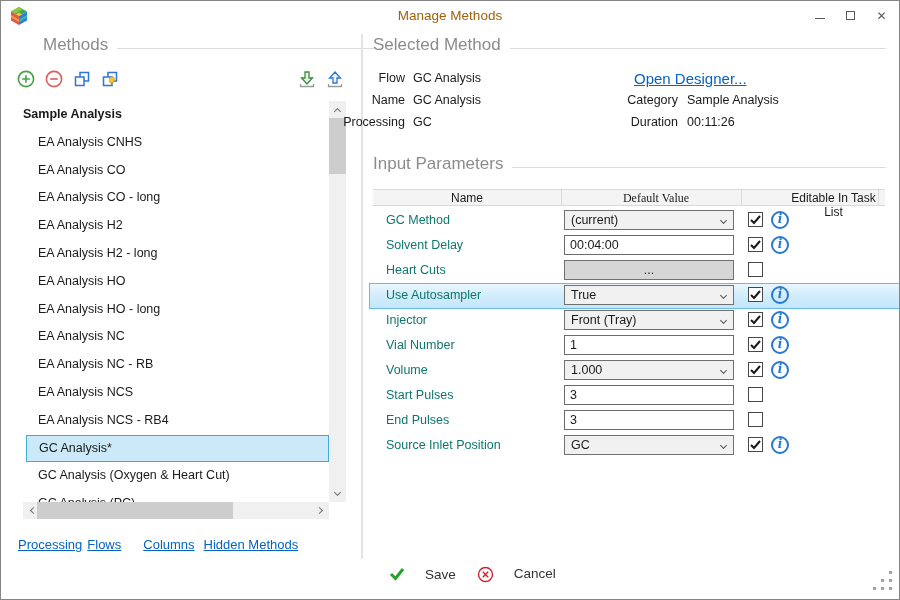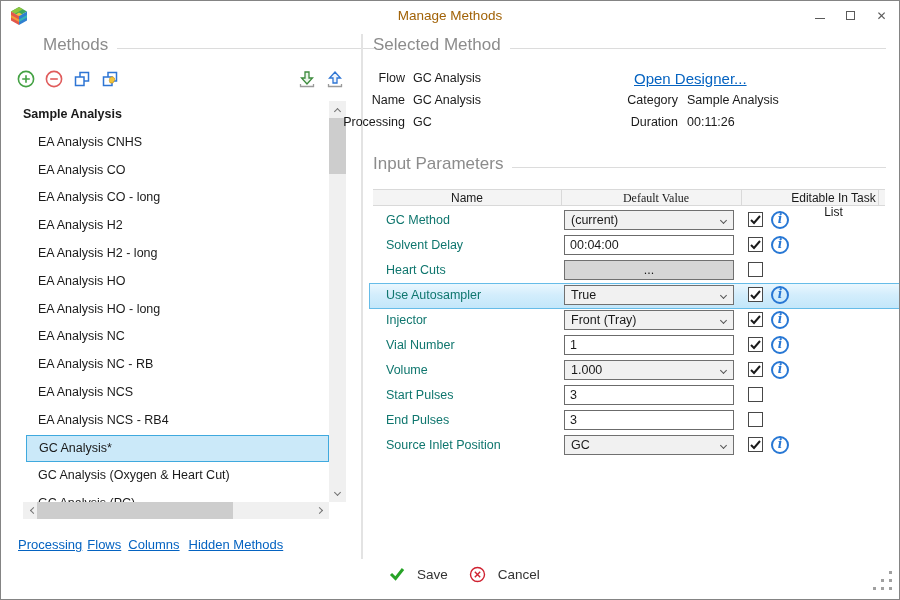--- a/index.html
+++ b/index.html
@@ -68,21 +68,21 @@
   .p-control.combo { background:#f1f1f1; border:1px solid #707070; padding-left:6px; }
   .p-control.text { background:#fff; border:1px solid #6b6b6b; padding-left:5px; }
   .p-control.button { background:#d6d6d6; border:1px solid #707070; text-align:center; }
   .combo-chev { position:absolute; right:7px; top:7px; width:5px; height:5px; border-left:1px solid #565656; border-bottom:1px solid #565656; transform:rotate(-45deg); }
   .p-check { position:absolute; left:375px; top:4px; width:15px; height:15px; border:1px solid #484848; background:#fff; display:flex; align-items:center; justify-content:center; }
   .p-info { position:absolute; left:398px; top:3px; width:18px; height:18px; border-radius:50%; border:2px solid #2777d4;
     color:#2777d4; text-align:center; font-size:12px; line-height:13px; font-family:"DejaVu Serif", serif; font-style:italic; font-weight:bold; }
   .p-row > * { position:absolute; z-index:1; }
   
   .actions { position:absolute; left:388px; top:562px; height:22px; display:flex; align-items:center; font-size:13.5px; color:#333; }
-  .action-btn { display:flex; align-items:center; gap:12px; }
+  .action-btn { display:flex; align-items:flex-start; gap:20px; }
   .actions .gap { width:21px; }
   
   .grip { position:absolute; right:4px; bottom:3px; }
 </style>
 </head>
 <body>
 
 <div class="window">
 
   <div class="titlebar">
@@ -191,21 +191,21 @@
       <div class="sb-arrow" style="left:0;">
           <div class="chev left"></div>
         </div>
       <div class="h-thumb"></div>
       <div class="sb-arrow" style="right:0;">
           <div class="chev right"></div>
         </div>
     </div>
   </div>
 
-  <div class="footer-links" id="footer-links"><a href="#" style="margin-right: 5px;">Processing</a><a href="#" style="margin-right: 7px;">Flows</a><a href="#" style="margin-right: 9px;">Columns</a><a href="#" style="margin-right: 5px;">Hidden Methods</a></div>
+  <div class="footer-links" id="footer-links"><a href="#" style="margin-right: 5px;">Processing</a><a href="#" style="margin-right: 22px;">Flows</a><a href="#" style="margin-right: 9px;">Columns</a><a href="#" style="margin-right: 5px;">Hidden Methods</a></div>
 
   <div class="sep"></div>
 
   <div class="panel-header" style="left:372px; top:34px; width:513px;">
     <span>Selected Method</span>
       <span class="rule"></span>
   </div>
 
   <div class="sm-left" id="sm-left">
       <div class="field-row">

